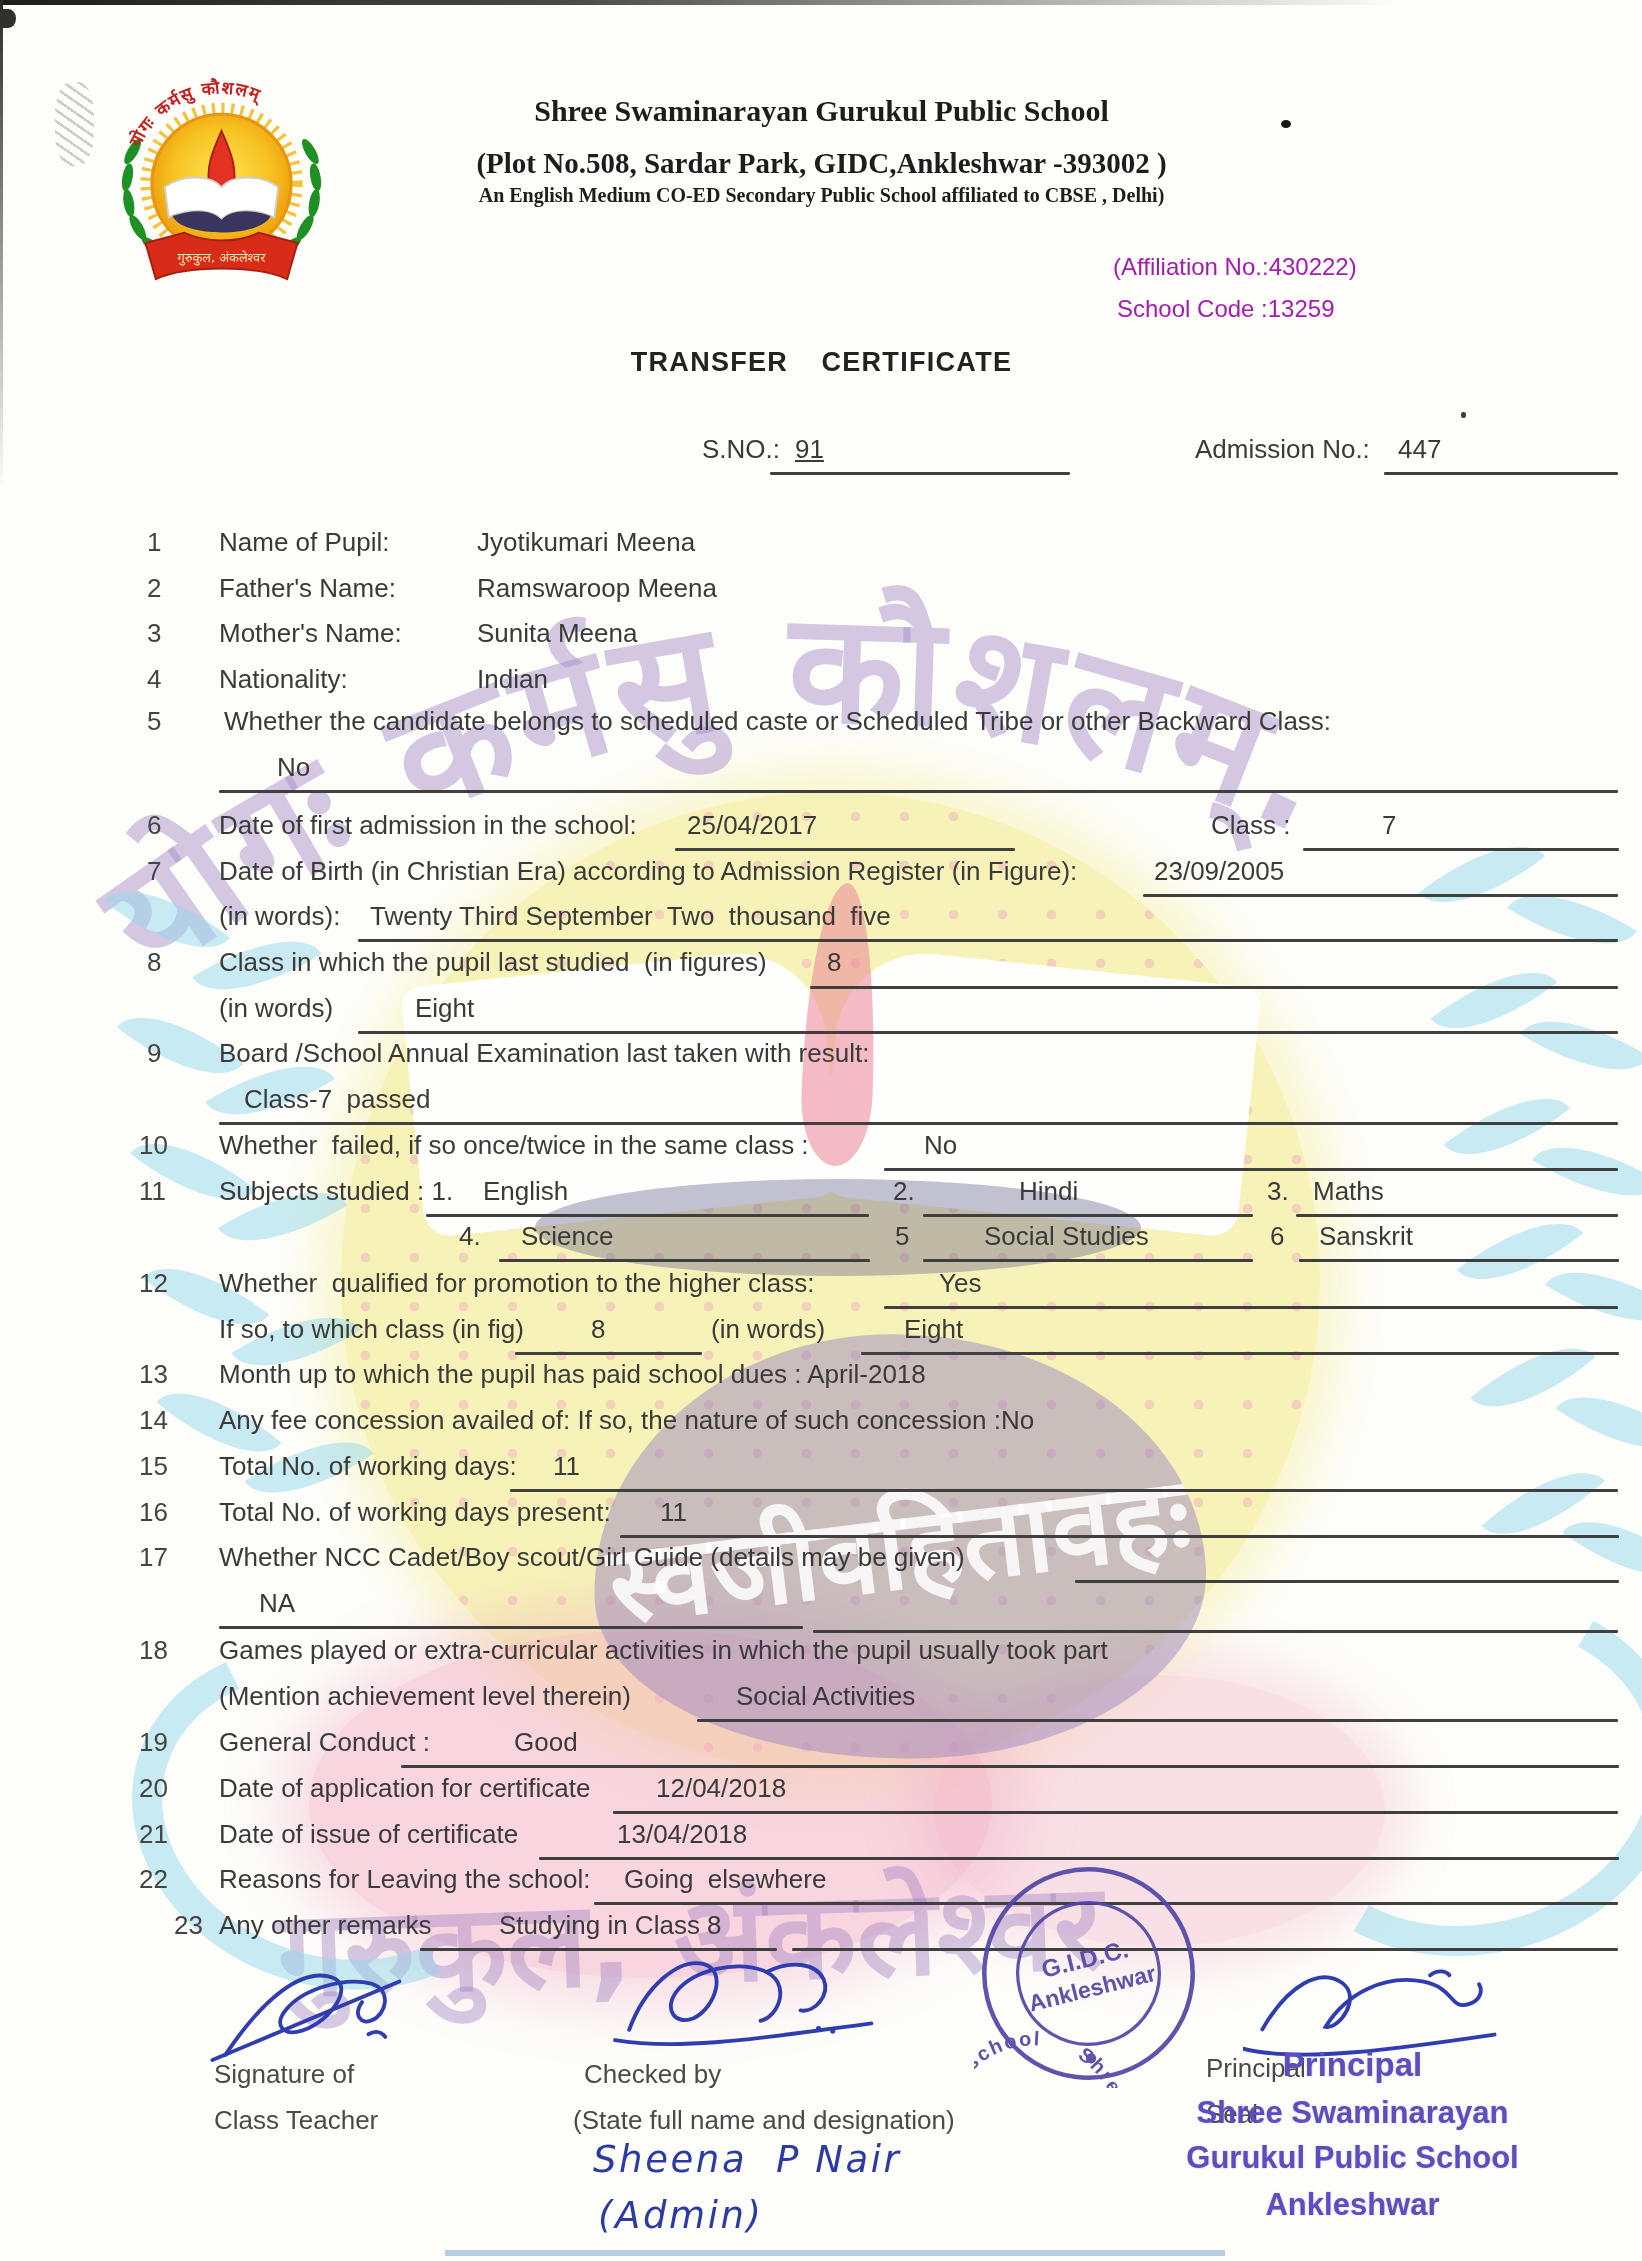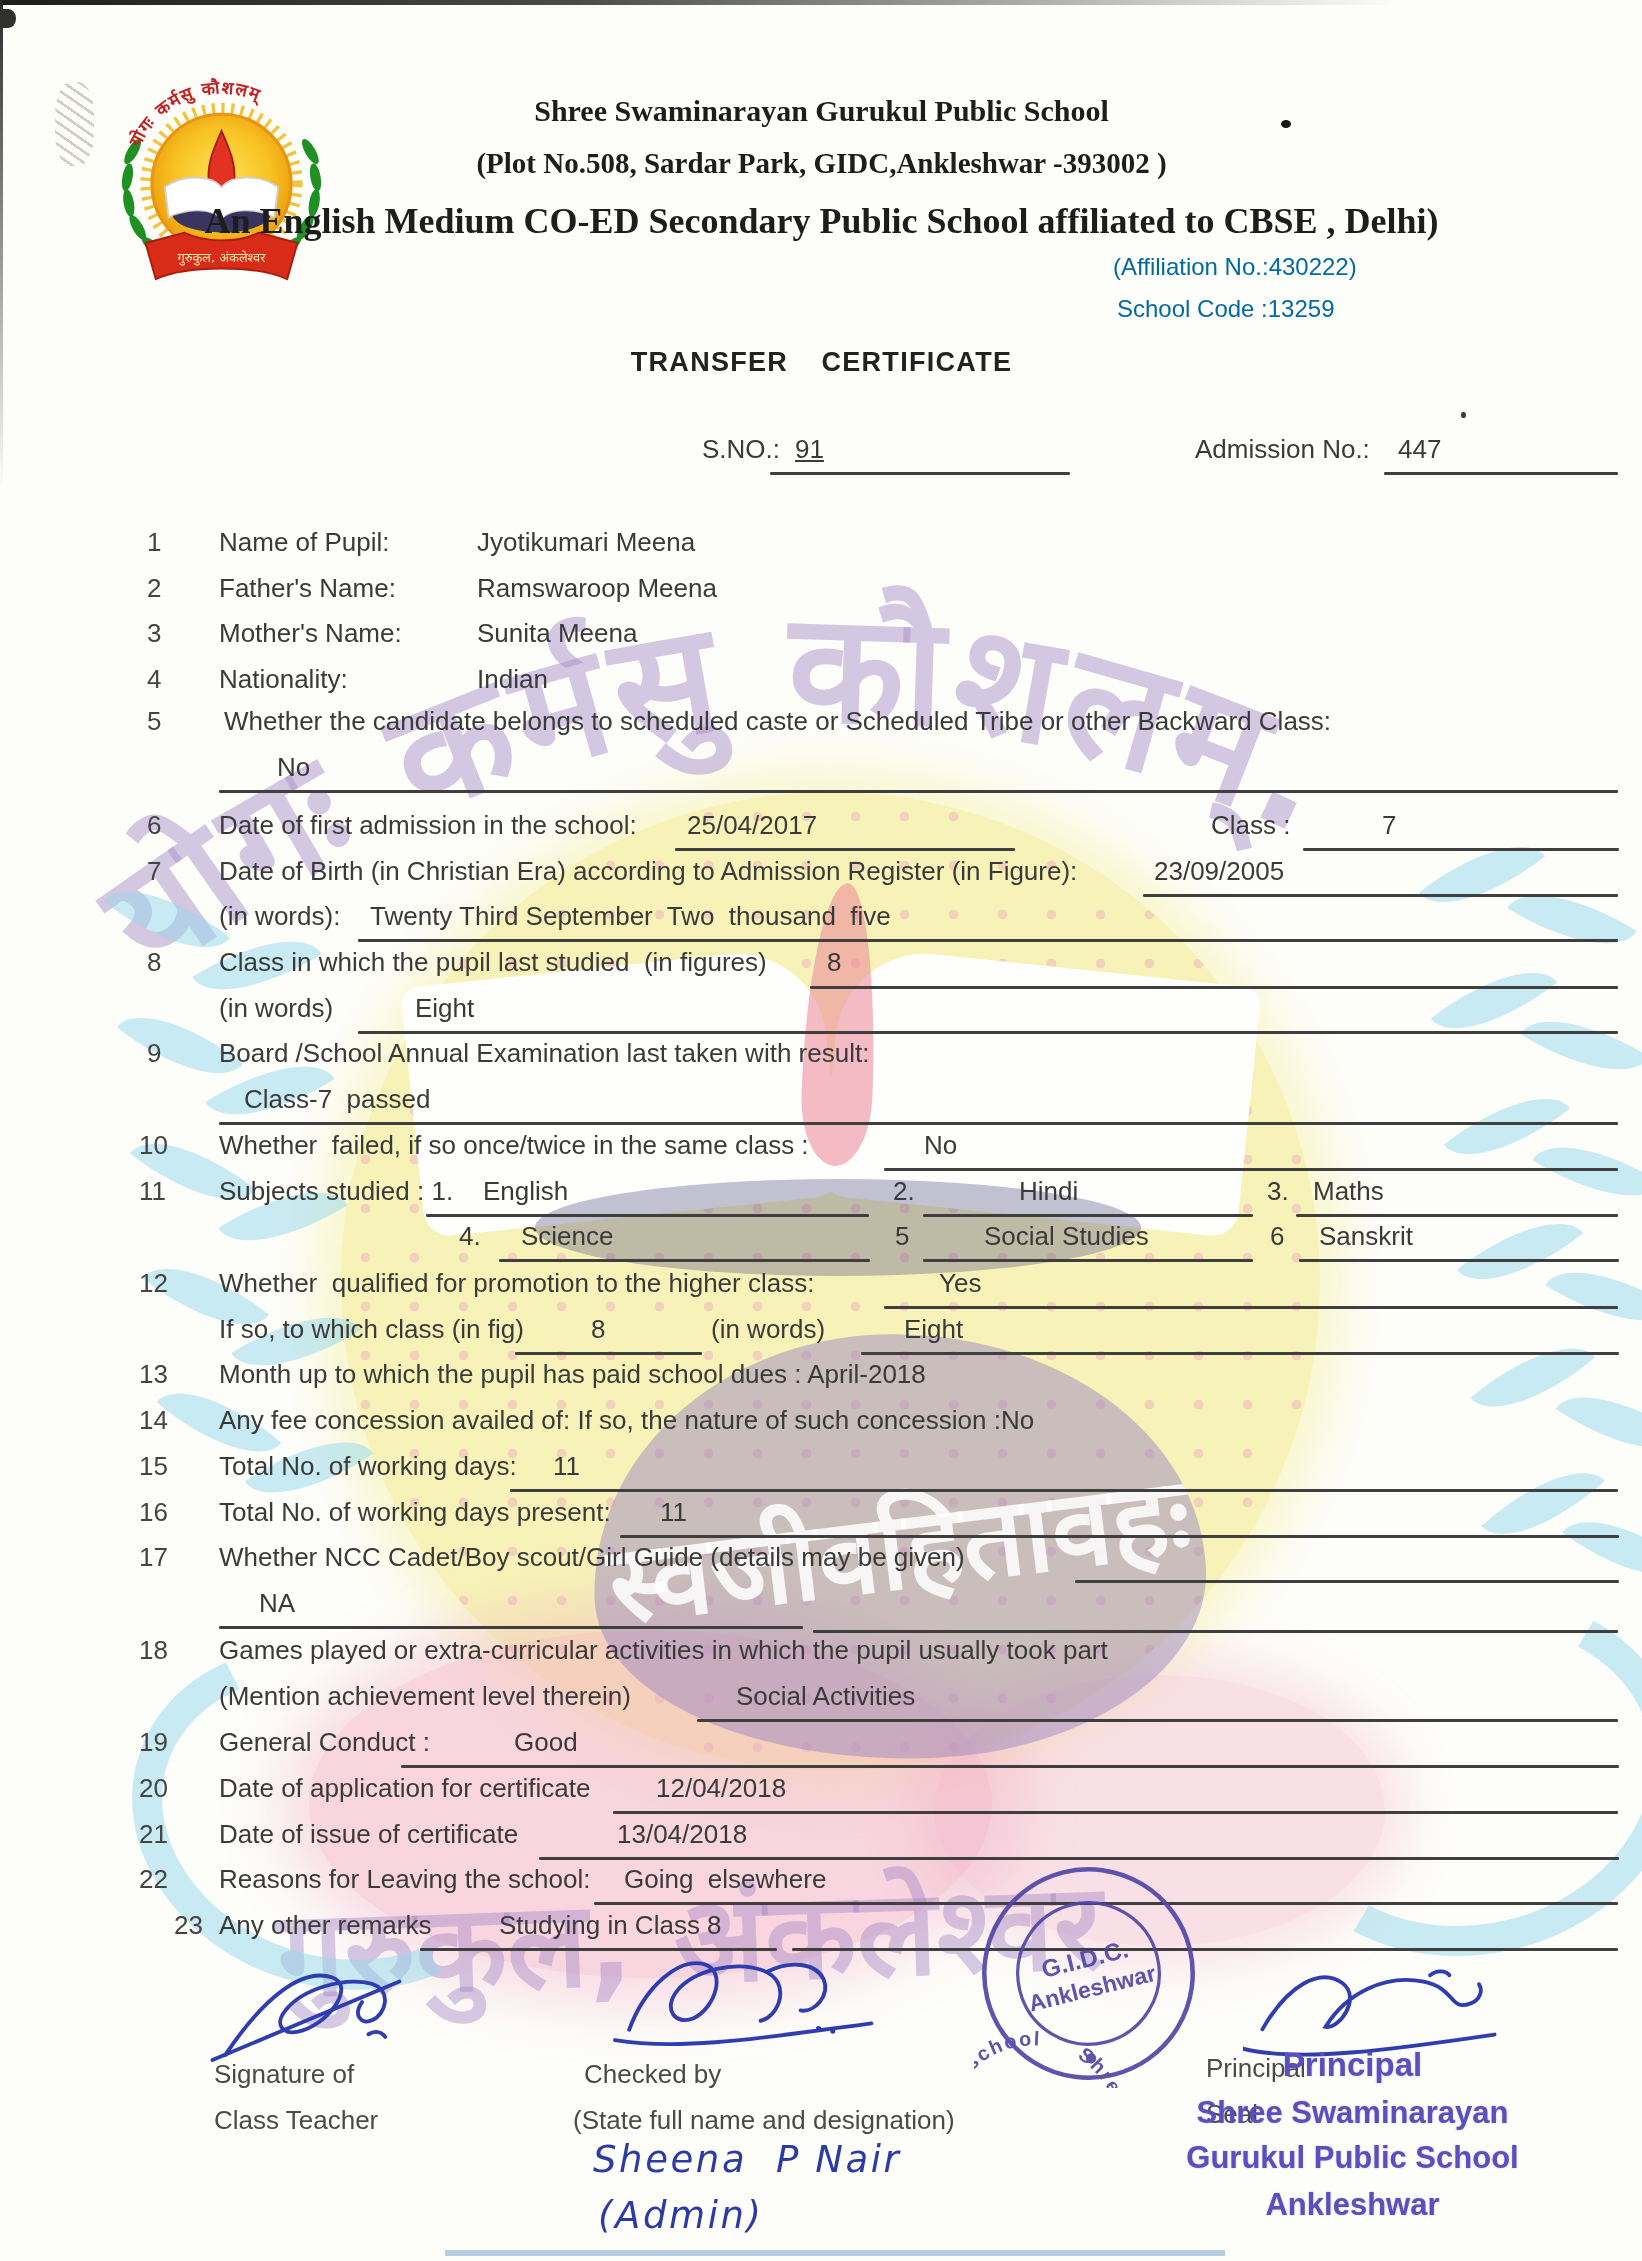--- a/index.html
+++ b/index.html
@@ -4,21 +4,21 @@
 <style>
   html,body{margin:0;padding:0;background:#e8e8e4;}
   #page{position:relative;width:1643px;height:2261px;background:#fdfdfa;overflow:hidden;
         font-family:"Liberation Sans",sans-serif;color:#383838;}
   .abs{position:absolute;}
   .t{position:absolute;white-space:pre;font-size:26px;color:#3a3a3a;}
   .num{position:absolute;width:45px;text-align:left;font-size:26px;color:#444;}
   .ul{position:absolute;height:2.6px;background:#3f3f3f;border-radius:1.3px;}
   .serif{font-family:"Liberation Serif",serif;font-weight:bold;color:#1d1d1d;}
   .hdr-c{position:absolute;left:0;width:1643px;text-align:center;}
-  .small-hdr{font-size:24px;color:#0369a1;}
+  .small-hdr{font-size:24px;color:#a21caf;}
   .doc-title{font-size:27px;font-weight:bold;letter-spacing:1.3px;word-spacing:24.5px;color:#222;}
   .gray-lbl{font-size:26px;color:#4a4a4a;}
   .hand{font-family:"DejaVu Sans",sans-serif;color:#2c3aa6;font-style:italic;}
   .wm{position:absolute;pointer-events:none;}
   .leaf{position:absolute;width:122px;height:49px;background:rgba(148,216,233,.5);
         border-radius:0 100% 0 100%;}
   .leafL{border-radius:100% 0 100% 0;}
   .crescent{position:absolute;border:30px solid transparent;border-radius:50%;}
   .stamp-blue{color:#5b4fc0;font-weight:bold;text-shadow:0 0 1.9px rgba(91,79,192,.35);}
   svg text{font-family:"Liberation Sans",sans-serif;}
@@ -149,21 +149,21 @@
     <path d="M58 292 L118 276 C150 292 202 292 234 276 L294 292 L278 348 C230 326 122 326 74 348 Z" fill="#d82c18" stroke="#a81f10" stroke-width="3"></path>
 
     <text font-size="27" font-weight="bold" fill="#c32020" letter-spacing="2" style="font-family:'DejaVu Sans',sans-serif;">
       <textPath href="#logoArc" startOffset="6%">योगः कर्मसु कौशलम्</textPath>
     </text>
     <text x="176" y="322" text-anchor="middle" font-size="20" fill="#ffe8b0" style="font-family:'DejaVu Sans',sans-serif;">गुरुकुल, अंकलेश्वर</text>
   </svg>
 
   <div class="hdr-c serif" style="top:94px;font-size:30px;">Shree Swaminarayan Gurukul Public School</div>
   <div class="hdr-c serif" style="top:147px;font-size:29px;">(Plot No.508, Sardar Park, GIDC,Ankleshwar -393002 )</div>
-  <div class="hdr-c serif" style="top:200px;font-size:36px;">An English Medium CO-ED Secondary Public School affiliated to CBSE , Delhi)</div>
+  <div class="hdr-c serif" style="top:184px;font-size:20px;">An English Medium CO-ED Secondary Public School affiliated to CBSE , Delhi)</div>
   <span class="t small-hdr" style="left:1113px;top:253px;">(Affiliation No.:430222)</span>
   <span class="t small-hdr" style="left:1117px;top:295px;">School Code :13259</span>
   <div class="hdr-c doc-title" style="top:347px;">TRANSFER CERTIFICATE</div>
 
   <span class="t" style="left:702px;top:434px;">S.NO.:</span>
   <span class="t" style="left:795px;top:434px;text-decoration:underline;">91</span>
   <i class="ul" style="left:770px;top:472px;width:300px;"></i>
   <span class="t" style="left:1195px;top:434px;">Admission No.:</span>
   <span class="t" style="left:1398px;top:434px;">447</span>
   <i class="ul" style="left:1384px;top:472px;width:234px;"></i>

